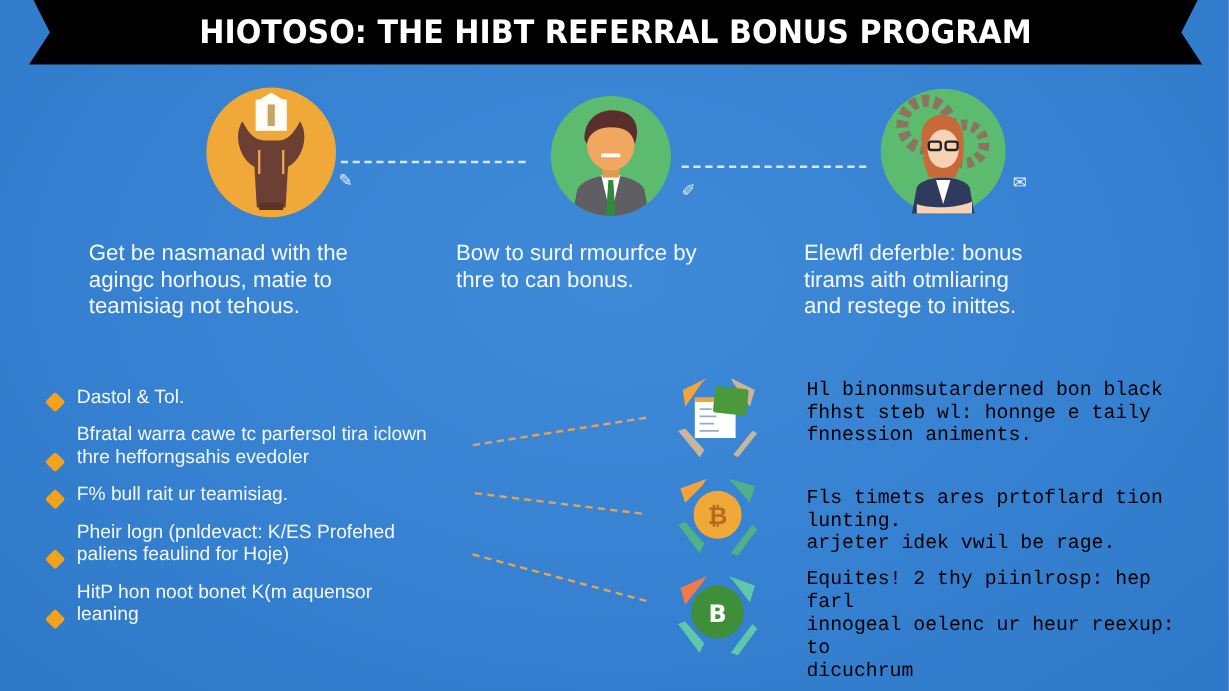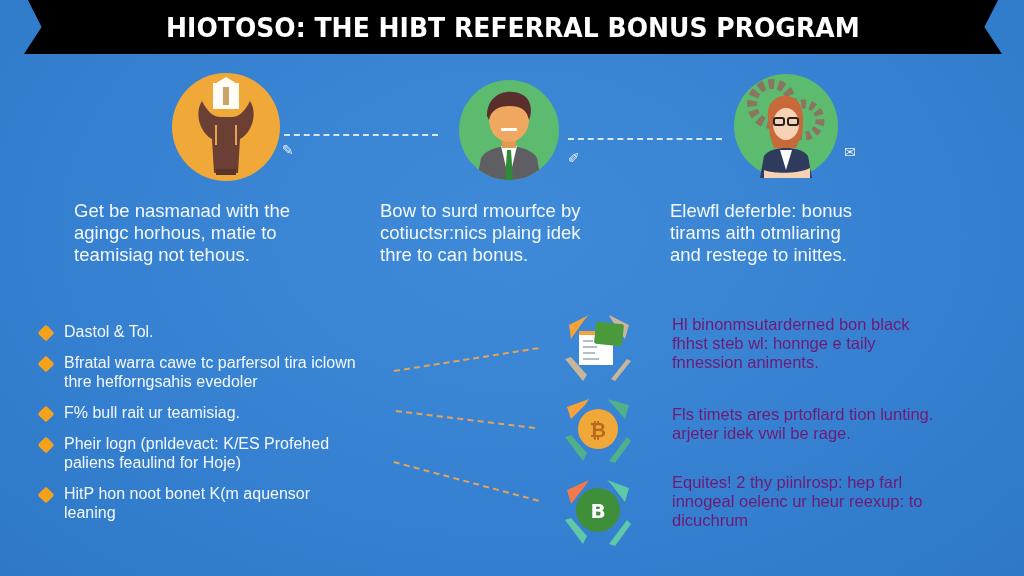--- a/index.html
+++ b/index.html
@@ -26,35 +26,35 @@
   }
   .dash-h {
     position: absolute; height: 0; border-top: 2px dashed #d9e6f5;
   }
   .doodle { position: absolute; color: #e8f0fa; font-size: 14px; }
   .caption {
     position: absolute; font-size: 18.5px; line-height: 22px; color: #f4f8fd;
   }
   .bullets { position: absolute; left: 38px; top: 322px; width: 350px; }
   .bullet {
-    display: flex; align-items: flex-start; margin-bottom: 7px;
+    display: flex; align-items: flex-end; margin-bottom: 7px;
   }
   .diamond {
     width: 12px; height: 12px; background: #f4a21c; transform: rotate(45deg);
     margin: 5px 12px 0 2px; flex: 0 0 12px; border-radius: 2px;
   }
   .bullet-text { font-size: 16px; line-height: 19px; color: #f4f8fd; }
   .dash-diag {
     position: absolute; height: 0; border-top: 2px dashed #e0a45c; transform-origin: 0 0;
   }
   .badge {
     position: absolute; width: 74px; height: 74px;
   }
   .right-text {
-    position: absolute; left: 672px; font-size: 16.5px; line-height: 19px; color: #701a75; width: 320px;
+    position: absolute; left: 672px; font-size: 16.5px; line-height: 19px; color: #000000; width: 320px; font-family: Liberation Mono, monospace;
   }
 </style>
 </head>
 <body>
 
 <div class="banner">
   <h1 class="banner-title">HIOTOSO: THE HIBT REFERRAL BONUS PROGRAM</h1>
 </div>
 
 <div class="circle" style="left:172px; top:73px; width:108px; height:108px; background:#f0a838;">
@@ -99,21 +99,20 @@
 </div>
 <div class="doodle" style="left:844px; top:144px;">✉</div>
 
 <div class="caption" style="left:74px; top:200px; width:280px;">
   <div>Get be nasmanad with the</div>
   <div>agingc horhous, matie to</div>
   <div>teamisiag not tehous.</div>
 </div>
 <div class="caption" style="left:380px; top:200px; width:250px;">
   <div>Bow to surd rmourfce by</div>
-  <div>cotiuctsr:nics plaing idek</div>
   <div>thre to can bonus.</div>
 </div>
 <div class="caption" style="left:670px; top:200px; width:240px;">
   <div>Elewfl deferble: bonus</div>
   <div>tirams aith otmliaring</div>
   <div>and restege to inittes.</div>
 </div>
 
 <div class="bullets">
   <div class="bullet" style="margin-bottom:12px;">

